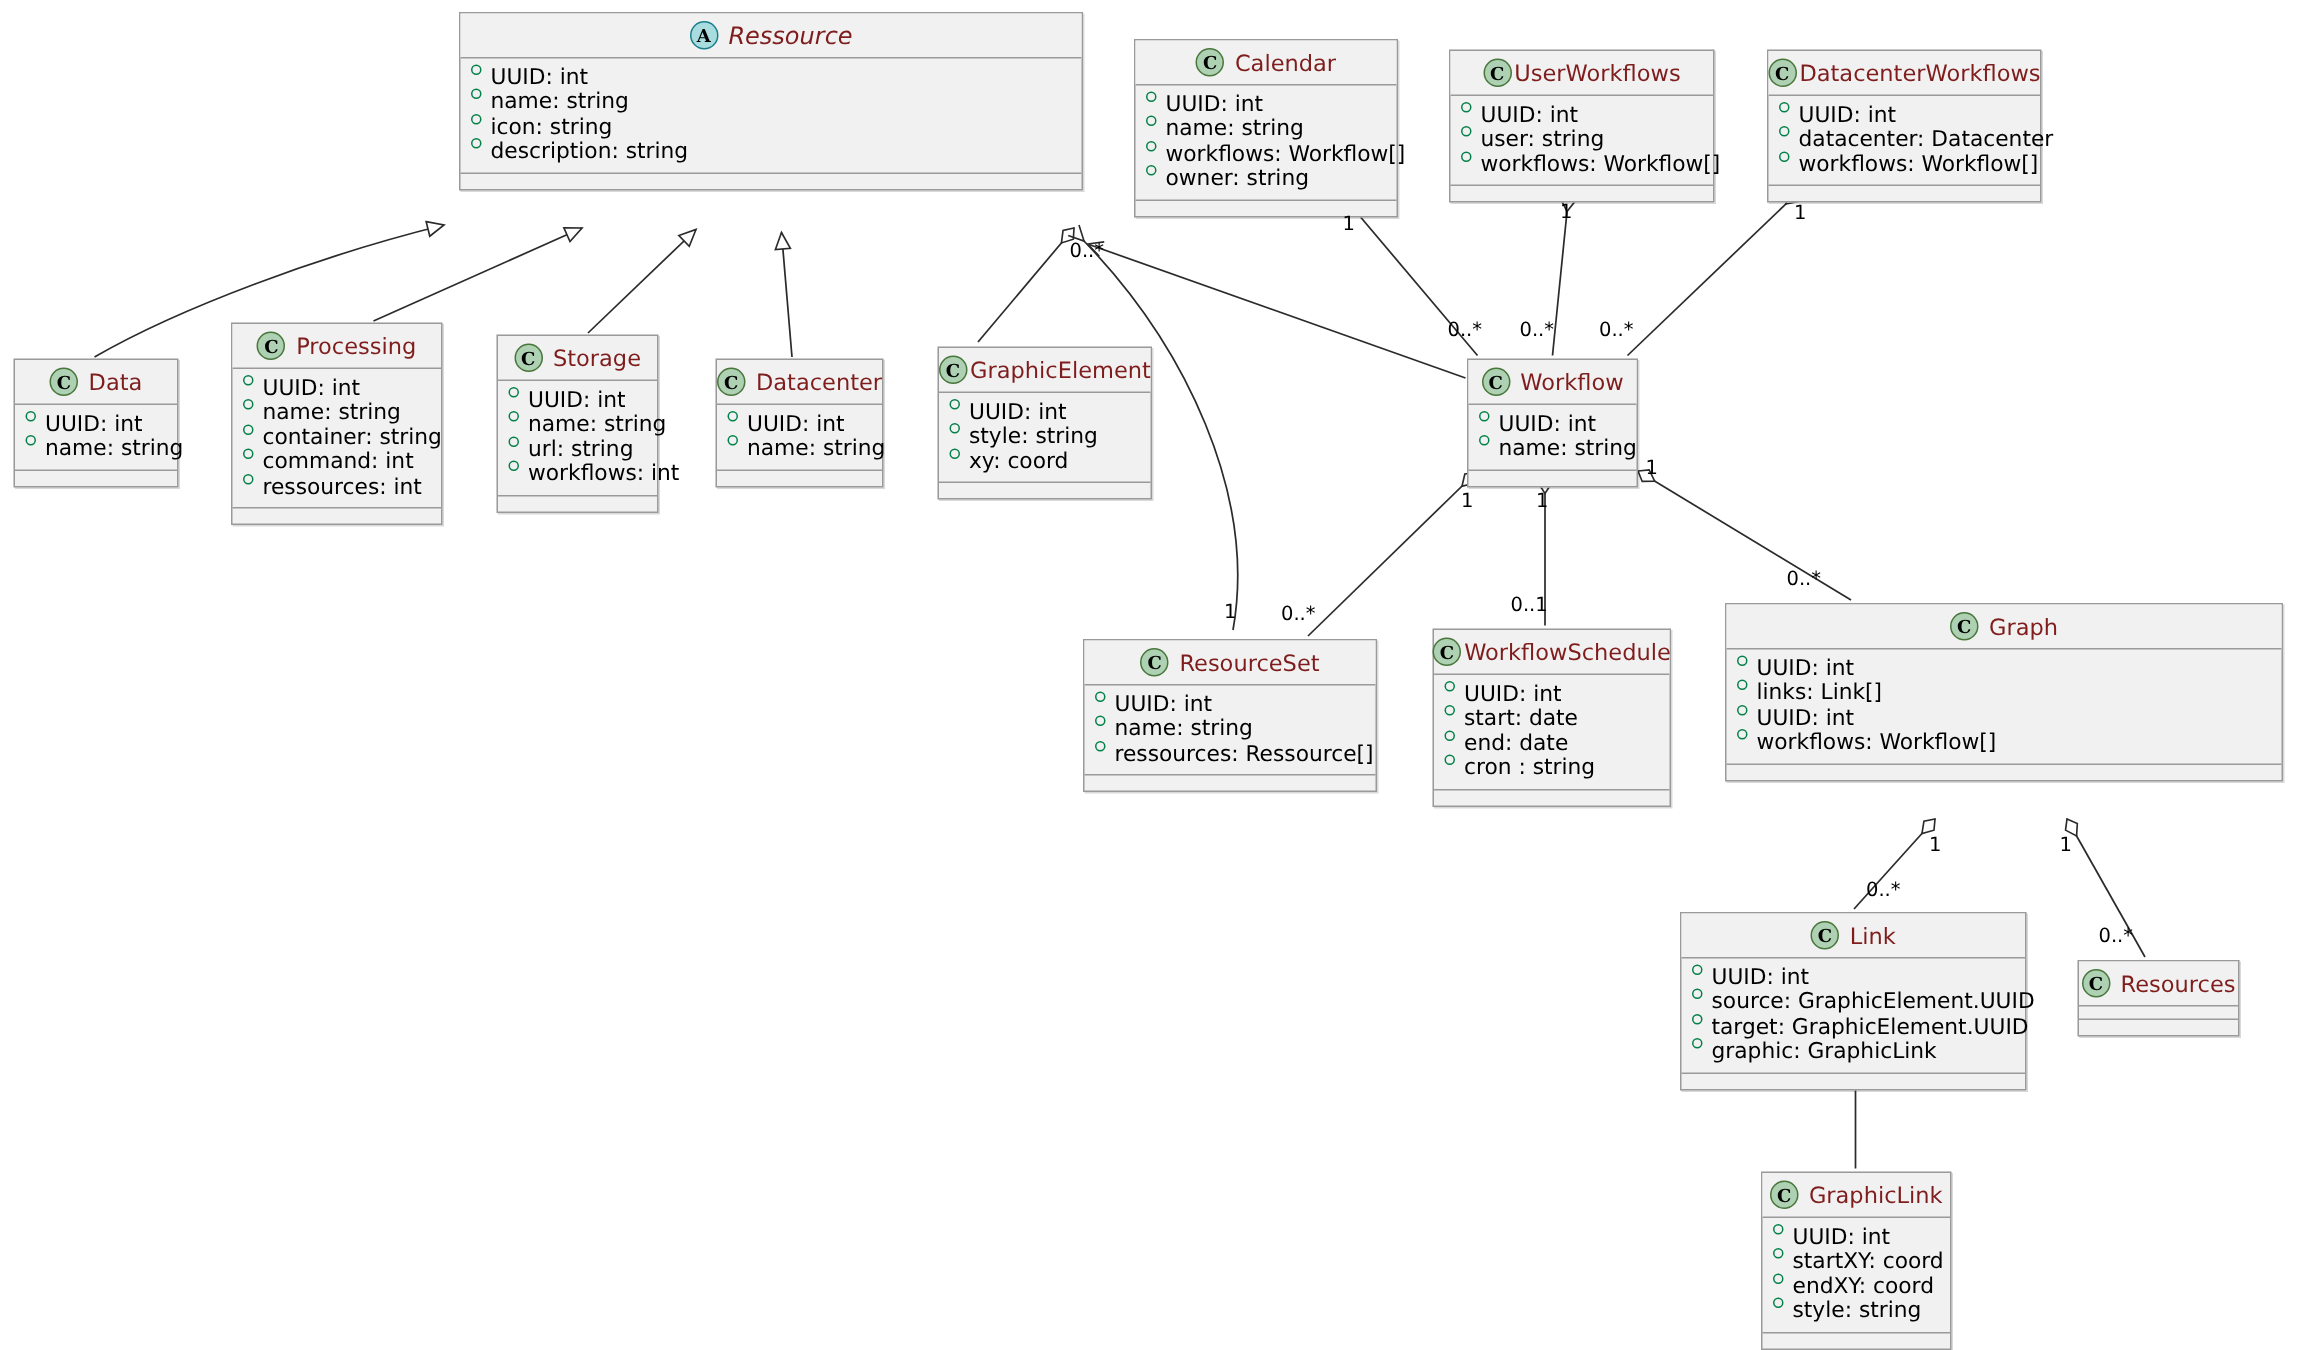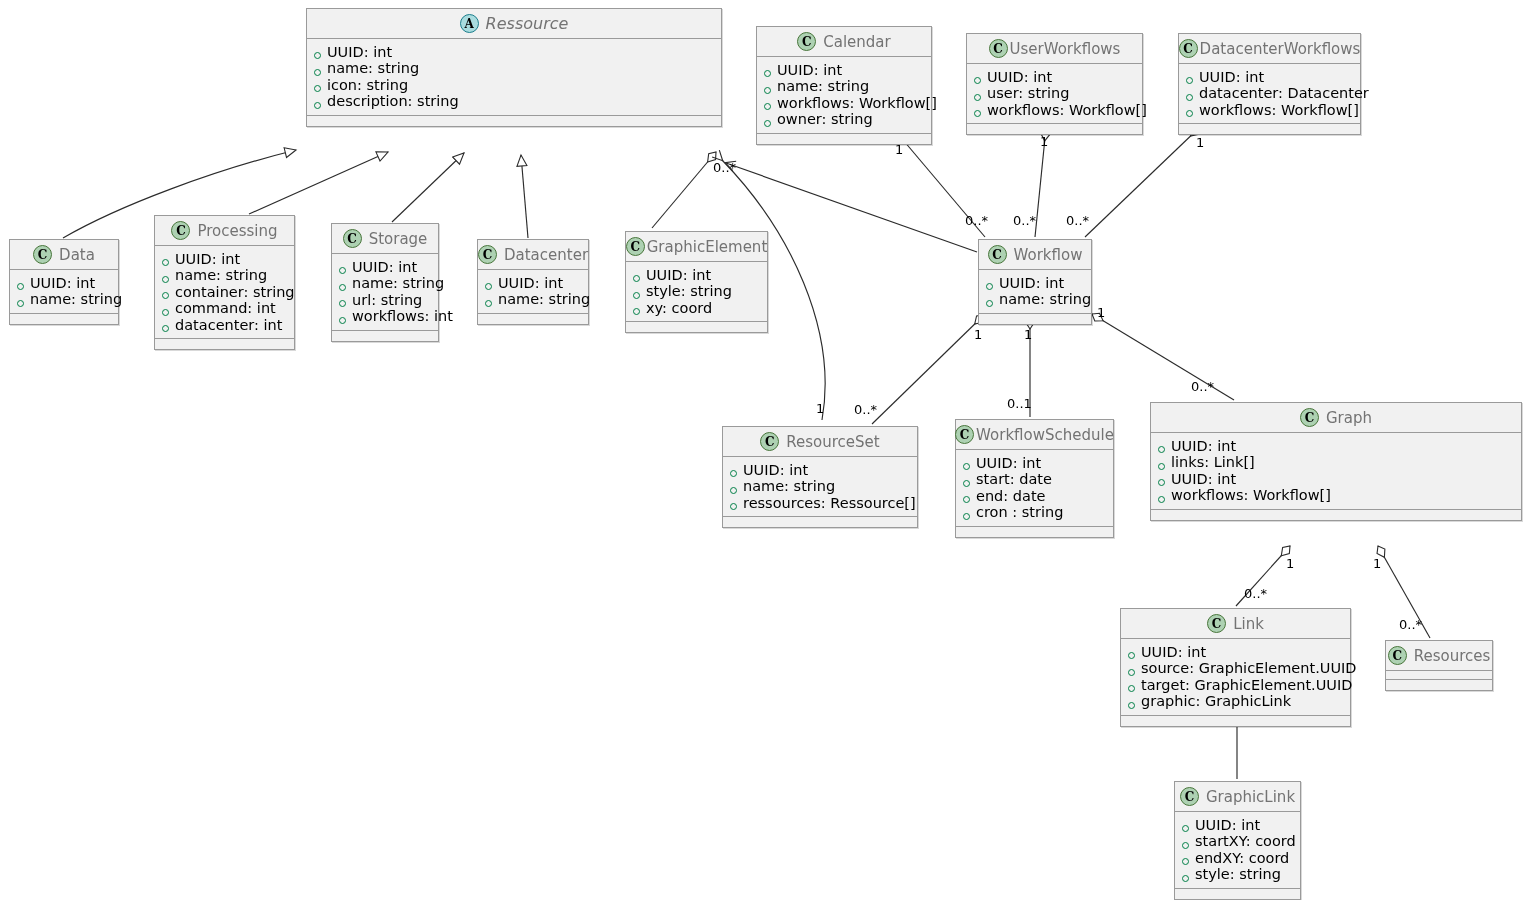--- a/index.html
+++ b/index.html
@@ -56,35 +56,35 @@
   .stereo.cls {
     background: #ADD1B2;
     border: 1px solid #48763B;
   }
   .stereo.abs {
     background: #A9DCDF;
     border: 1px solid #1B7E8C;
   }
   .cls-title {
     font-size: 15px;
-    color: #737373;
+    color: #7f1d1d;
     white-space: nowrap;
   }
   .cls-title.italic { font-style: italic; font-size: 16px; }
   .uml-attrs {
     padding: 5px 8px 5px 7px;
     border-bottom: 1px solid #9A9A9A;
   }
   .uml-attrs.empty { padding: 0; height: 9px; }
   .uml-methods {
     height: 10px;
   }
   .attr {
     display: flex;
-    align-items: flex-end;
+    align-items: flex-start;
     gap: 6px;
     font-size: 14.5px;
     color: #000000;
     line-height: 16.4px;
     white-space: nowrap;
   }
   .vis-pub {
     display: inline-block;
     width: 7px; height: 7px;
     border: 1px solid #038048;
@@ -280,21 +280,21 @@
           <div class="attr">
             <span class="vis-pub"></span>
             <span>container: string</span>
           </div>
           <div class="attr">
             <span class="vis-pub"></span>
             <span>command: int</span>
           </div>
           <div class="attr">
             <span class="vis-pub"></span>
-            <span>datacenter: int</span>
+            <span>ressources: int</span>
           </div>
         </div>
         <div class="uml-methods"></div>
       </div>
       <div class="uml-class" style="left: 331px; top: 223px; width: 108px;">
         <div class="uml-header">
           <span class="stereo cls">C</span>
           <span class="cls-title">Storage</span>
         </div>
         <div class="uml-attrs">

